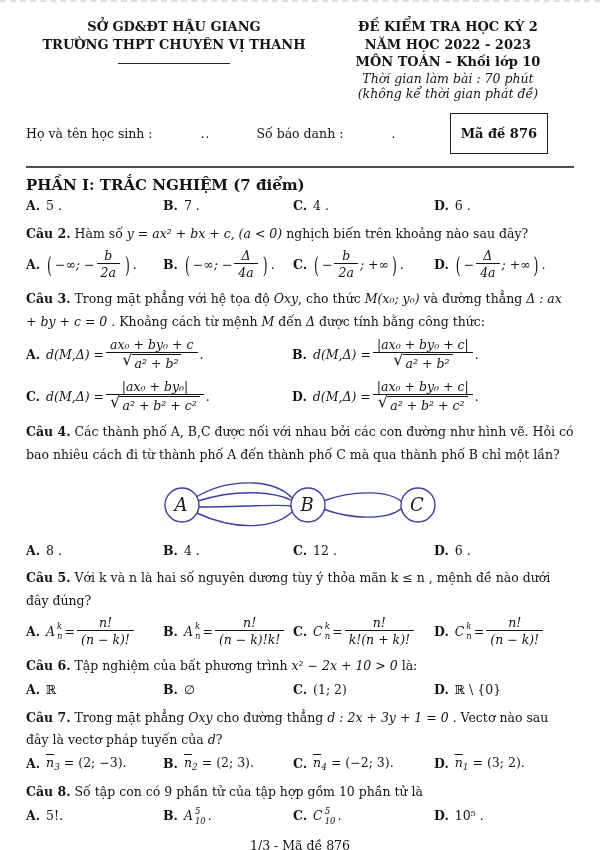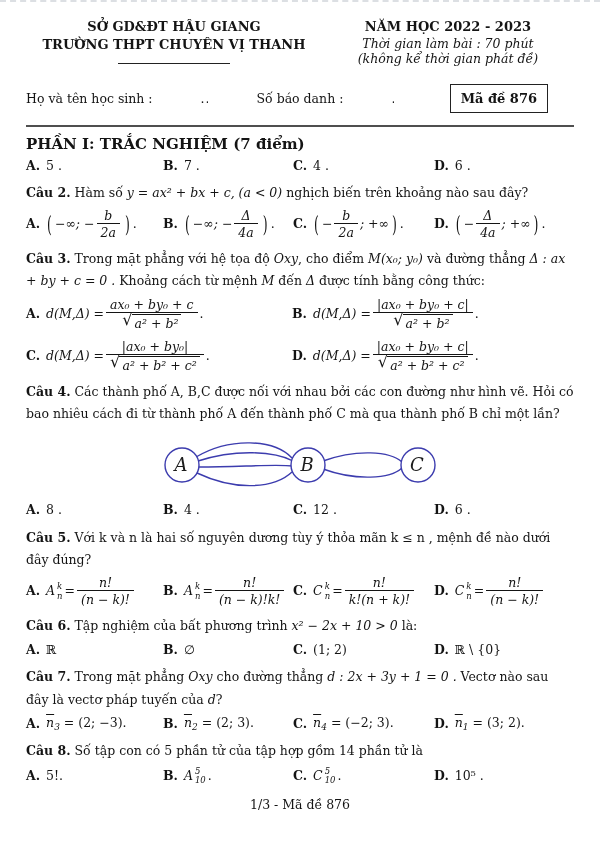--- a/index.html
+++ b/index.html
@@ -14,21 +14,21 @@
   .i{font-style:italic;}
   
   .hdr{display:flex;margin-top:4px;}
   .hdr-left{width:54%;text-align:center;}
   .hdr-right{width:46%;text-align:center;}
   .hl{font-size:13px;line-height:1.35;}
   .shortline{width:112px;border-top:1.5px solid #222;margin:10px auto 8px;}
   .namerow{display:flex;align-items:center;margin-top:12px;white-space:nowrap;gap:48px;}
   .dots{overflow:hidden;flex-shrink:1;letter-spacing:1px;}
   .dots1{flex:1 1 auto;}
-  .codebox{border:1.4px solid #222;padding:6px 10px;font-weight:bold;margin-left:8px;margin-right:26px;font-size:13px;}
+  .codebox{border:1.4px solid #222;padding:12px 10px;font-weight:bold;margin-left:8px;margin-right:26px;font-size:13px;}
   .rule{border-top:2px solid #4f4f4f;margin:12px 0 8px;}
   
   .section-title{font-weight:bold;font-size:15px;margin:4px 0 0;}
   .q{margin:8px 0 1px;line-height:1.8;}
   .qlabel{font-weight:bold;}
   .m{font-style:italic;}
   .opts4{display:grid;grid-template-columns:137px 130px 141px 1fr;align-items:center;margin:3px 0;}
   .opts2{display:grid;grid-template-columns:266px 1fr;align-items:center;row-gap:8px;margin:4px 0;}
   .opt{display:flex;align-items:center;gap:6px;min-height:18px;}
   .olabel{font-weight:bold;}
@@ -53,21 +53,23 @@
 <div class="page">
   <div class="topedge"></div>
 
   <div class="hdr">
     <div class="hdr-left">
       <div class="b hl">SỞ GD&amp;ĐT HẬU GIANG</div>
       <div class="b hl">TRƯỜNG THPT CHUYÊN VỊ THANH</div>
       <div class="shortline"></div>
     </div>
     <div class="hdr-right">
+      <div class="b hl">ĐỀ KIỂM TRA HỌC KỲ 2</div>
       <div class="b hl">NĂM HỌC 2022 - 2023</div>
+      <div class="b hl">MÔN TOÁN – Khối lớp 10</div>
       <div class="i">Thời gian làm bài : 70 phút</div>
       <div class="i">(không kể thời gian phát đề)</div>
     </div>
   </div>
 
   <div class="namerow">
     <span>Họ và tên học sinh :</span>
     <span class="dots dots1">......................................................................</span>
     <span>Số báo danh :</span>
     <span class="dots">....................</span>
@@ -158,21 +160,21 @@
           <span class="m">; +∞</span>
           <span class="tp">)</span>
           <span>.</span>
         </span>
       </span>
   </div>
 
   <p class="q">
     <span class="qlabel">Câu 3.</span>
     <span>Trong mặt phẳng với hệ tọa độ</span>
-    <span class="m">Oxy</span><span>, cho điểm</span>
+    <span class="m">Oxy</span><span>, cho thức</span>
     <span class="m">M(x₀; y₀)</span>
     <span>và đường thẳng</span>
     <span class="m">Δ : ax + by + c = 0 .</span>
     <span>Khoảng cách từ mệnh</span>
     <span class="m">M</span>
     <span>đến</span>
     <span class="m">Δ</span>
     <span>được tính bằng công thức:</span>
   </p>
   <div class="opts2">
@@ -390,21 +392,21 @@
         <span class="inl"><span class="vec">n</span><span class="subsm">4</span> <span>= (−2; 3).</span></span>
       </span>
     <span class="opt">
         <span class="olabel">D.</span>
         <span class="inl"><span class="vec">n</span><span class="subsm">1</span> <span>= (3; 2).</span></span>
       </span>
   </div>
 
   <p class="q">
     <span class="qlabel">Câu 8.</span>
-    <span>Số tập con có 5 phần tử của tập hợp gồm 14 phần tử là</span>
+    <span>Số tập con có 9 phần tử của tập hợp gồm 10 phần tử là</span>
   </p>
   <div class="opts4">
     <span class="opt">
         <span class="olabel">A.</span>
         <span>5!.</span>
       </span>
     <span class="opt">
         <span class="olabel">B.</span>
         <span class="mrow">
           <span class="m">A</span>

